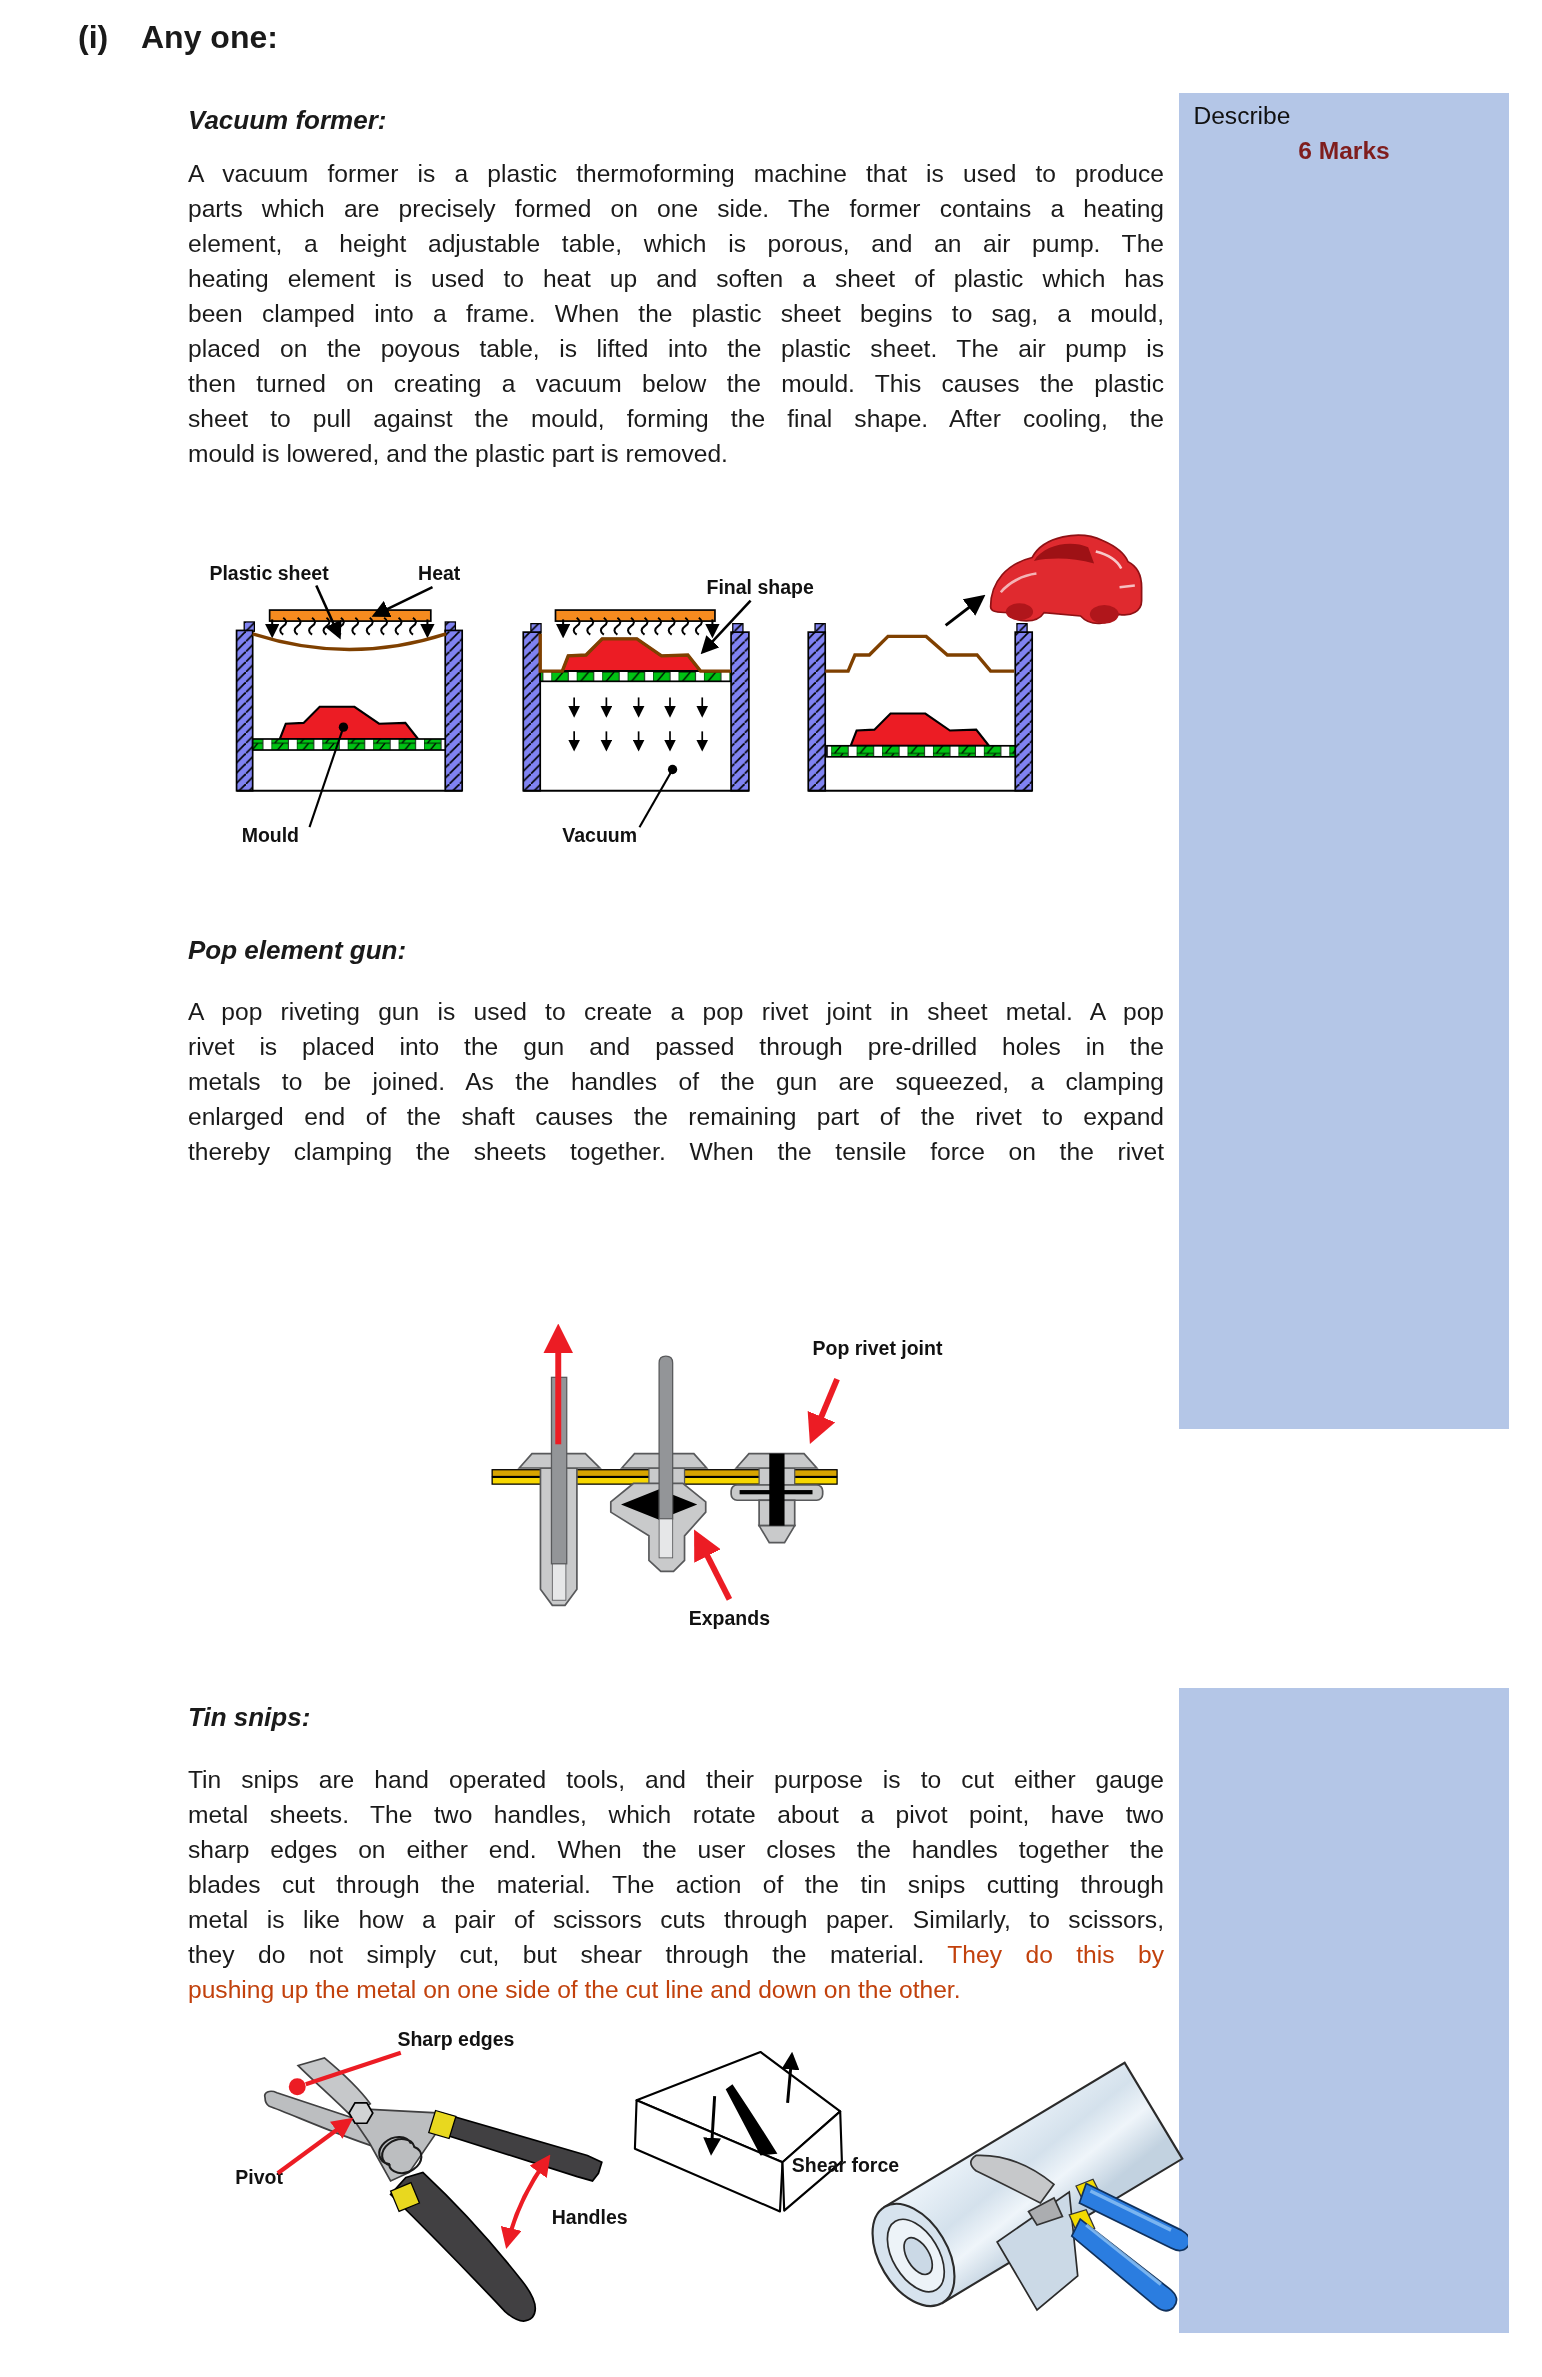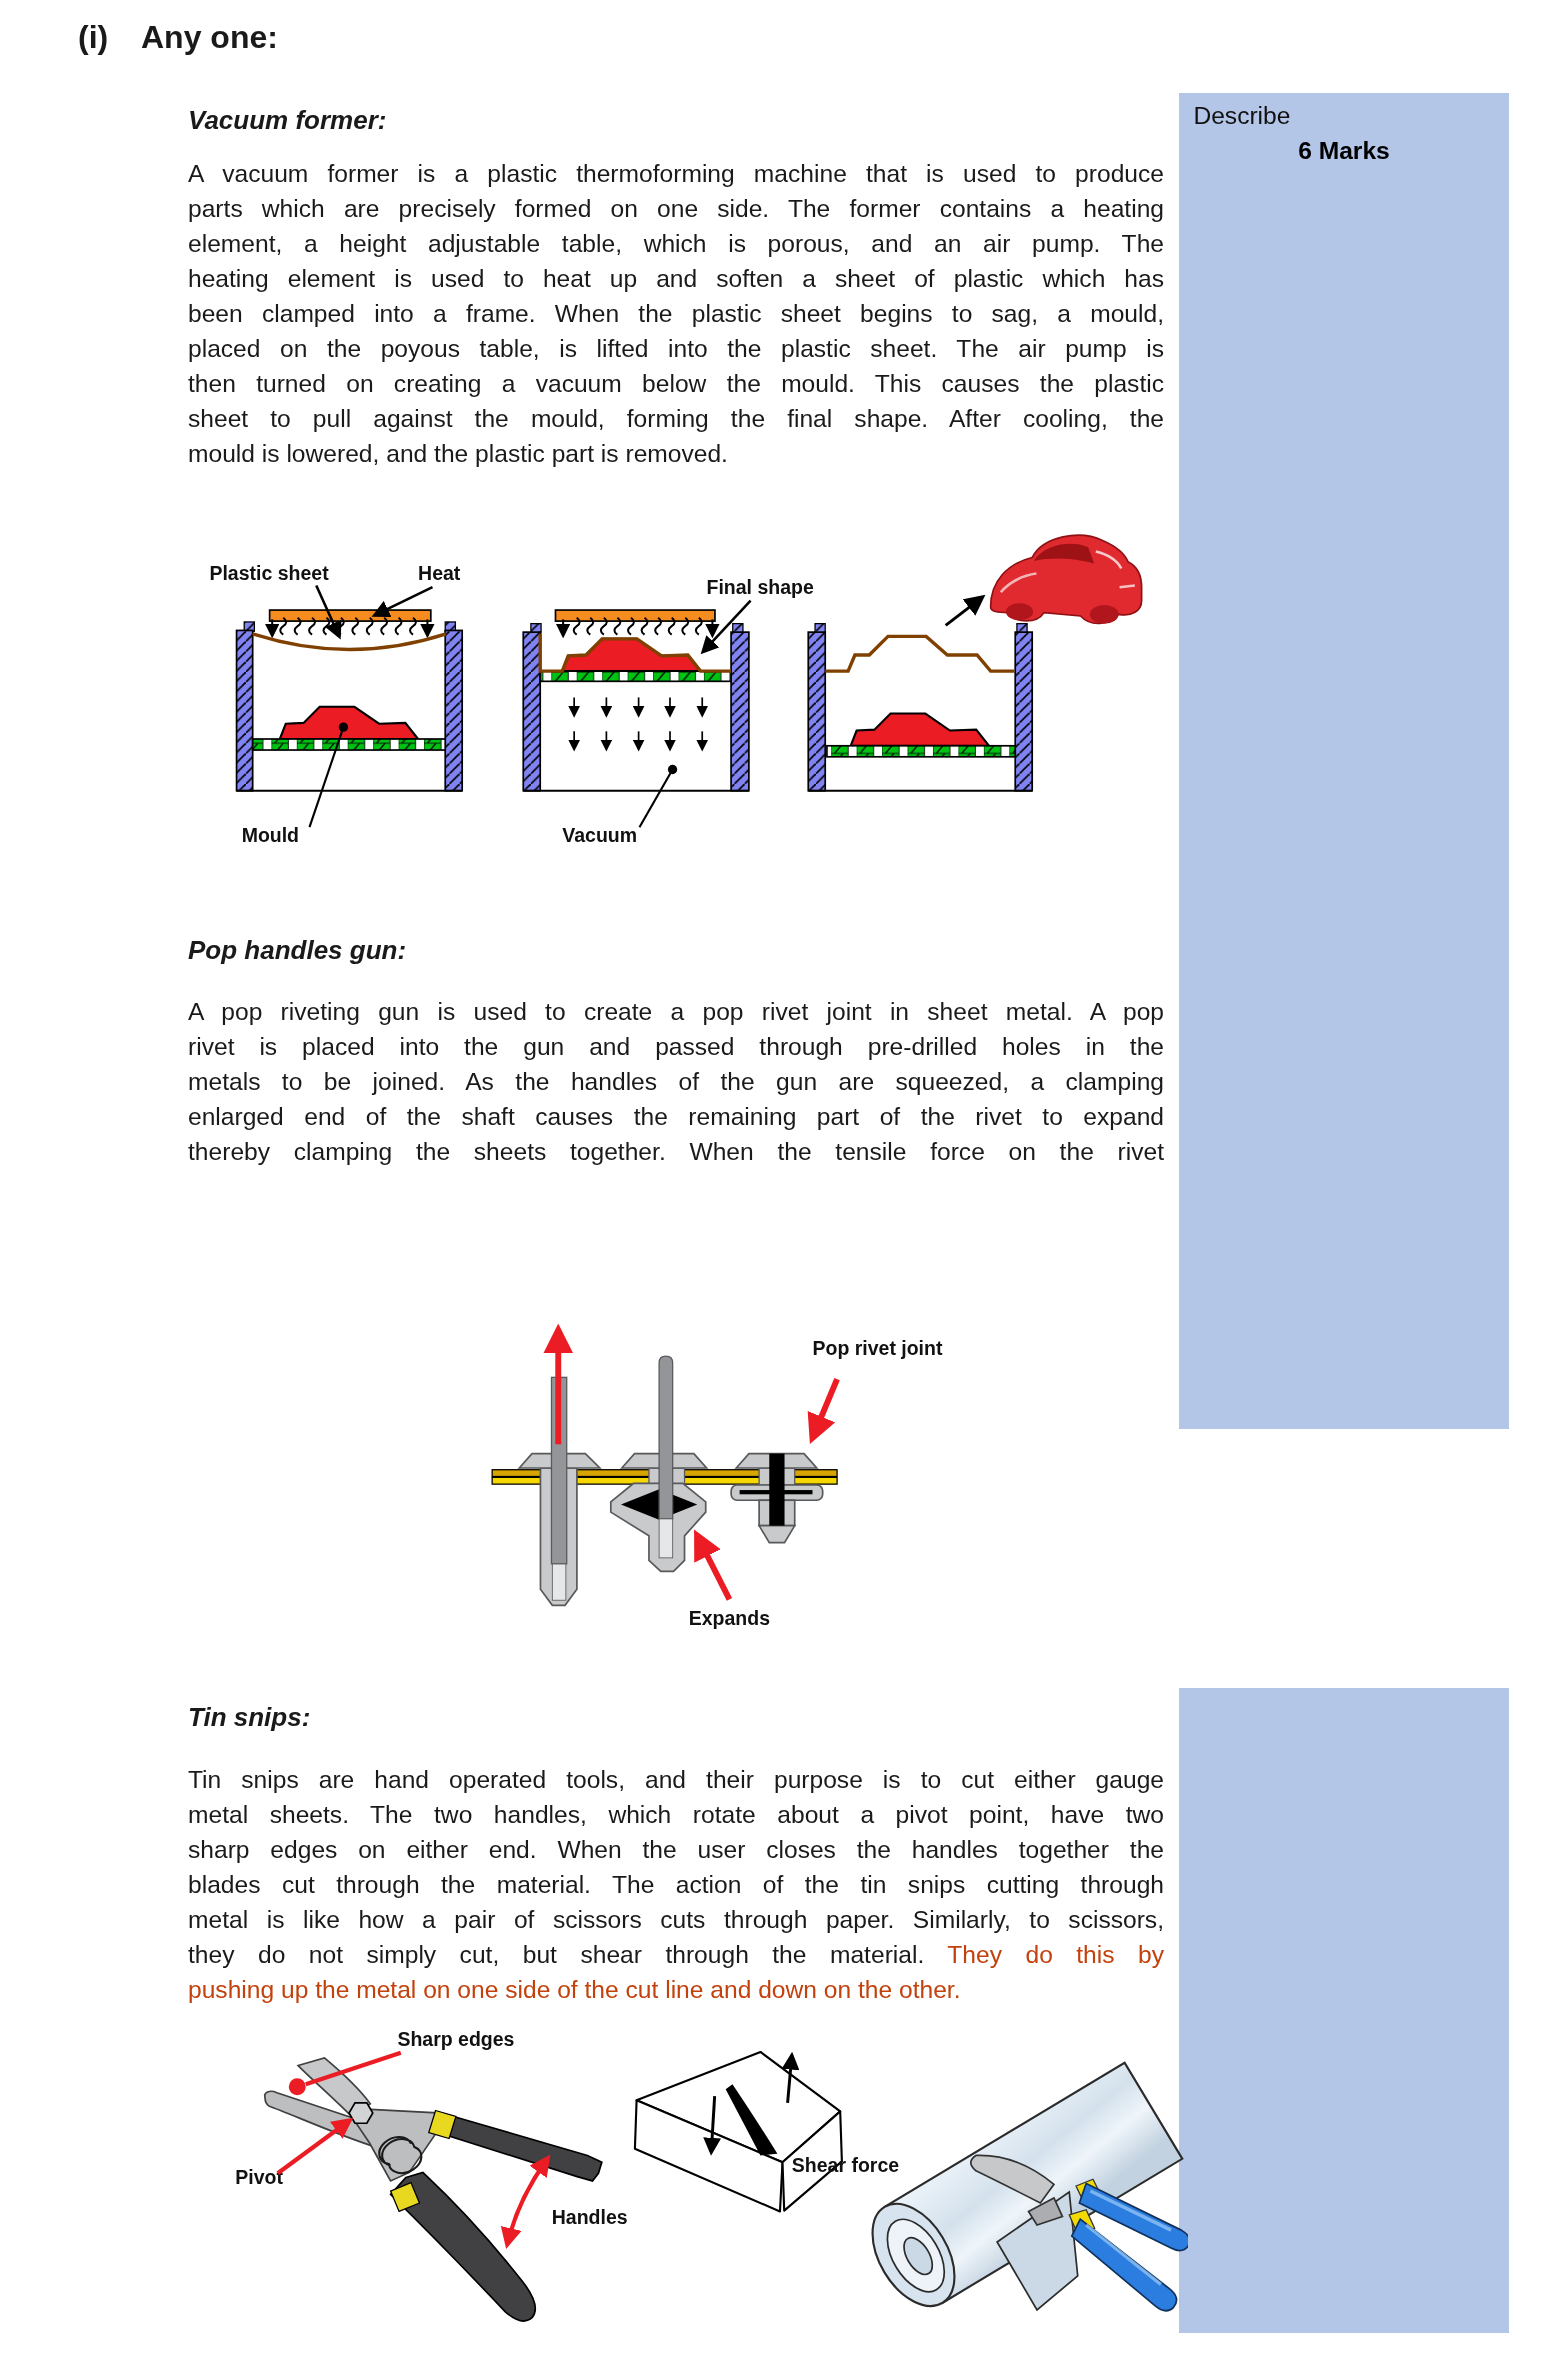--- a/index.html
+++ b/index.html
@@ -8,21 +8,21 @@
   .abs{position:absolute;}
   .itemrow{left:78px;top:18.7px;font-size:32px;font-weight:bold;}
   .itemrow .num{display:inline-block;width:63px;}
   .heading{font-size:26px;font-weight:bold;font-style:italic;}
   .para{left:188px;width:976px;font-size:24.6px;line-height:35px;}
   .jline{text-align:justify;text-align-last:justify;height:35px;overflow:visible;white-space:normal;}
   .jlast{text-align:left;text-align-last:left;height:35px;}
   .graytx{color:#c2410c;}
   .blueblock{left:1179px;width:330px;background:#B4C6E7;}
   .describe{font-size:24.6px;color:#111;padding:8.5px 0 0 14.4px;}
-  .marks{font-size:24.6px;font-weight:bold;color:#000000;text-align:center;margin-top:7.6px;}
+  .marks{font-size:24.6px;font-weight:bold;color:#7f1d1d;text-align:center;margin-top:7.6px;}
   svg text{font-family:"Liberation Sans",sans-serif;font-weight:bold;fill:#111;}
 </style>
 </head>
 <body>
 
 <div id="page">
 
   <div class="abs itemrow">
     <span class="num">(i)</span><span>Any one:</span>
   </div>
@@ -158,21 +158,21 @@
     <text x="17" y="83" font-size="23">Plastic sheet</text>
     <line x1="143" y1="90" x2="170" y2="150" stroke="#000" stroke-width="3" marker-end="url(#ab1)"></line>
     <text x="263" y="83" font-size="23">Heat</text>
     <line x1="280" y1="92" x2="212" y2="125" stroke="#000" stroke-width="3" marker-end="url(#ab1)"></line>
     <text x="55" y="392" font-size="23">Mould</text>
     <text x="603" y="100" font-size="23">Final shape</text>
     <line x1="655" y1="108" x2="599" y2="168" stroke="#000" stroke-width="3" marker-end="url(#ab1)"></line>
     <text x="433" y="392" font-size="23">Vacuum</text>
   </svg>
 
-  <div class="abs heading" style="left:188px;top:935px;">Pop handles gun:</div>
+  <div class="abs heading" style="left:188px;top:935px;">Pop element gun:</div>
   <div class="abs para" style="top:994px;">
     <div class="jline">A pop riveting gun is used to create a pop rivet joint in sheet metal. A pop</div>
     <div class="jline">rivet is placed into the gun and passed through pre-drilled holes in the</div>
     <div class="jline">metals to be joined. As the handles of the gun are squeezed, a clamping</div>
     <div class="jline">enlarged end of the shaft causes the remaining part of the rivet to expand</div>
     <div class="jline">thereby clamping the sheets together. When the tensile force on the rivet</div>
   </div>
 
   <svg class="abs" style="left:475px;top:1307px;" width="475" height="339" viewBox="0 0 560 400">
     <defs>

